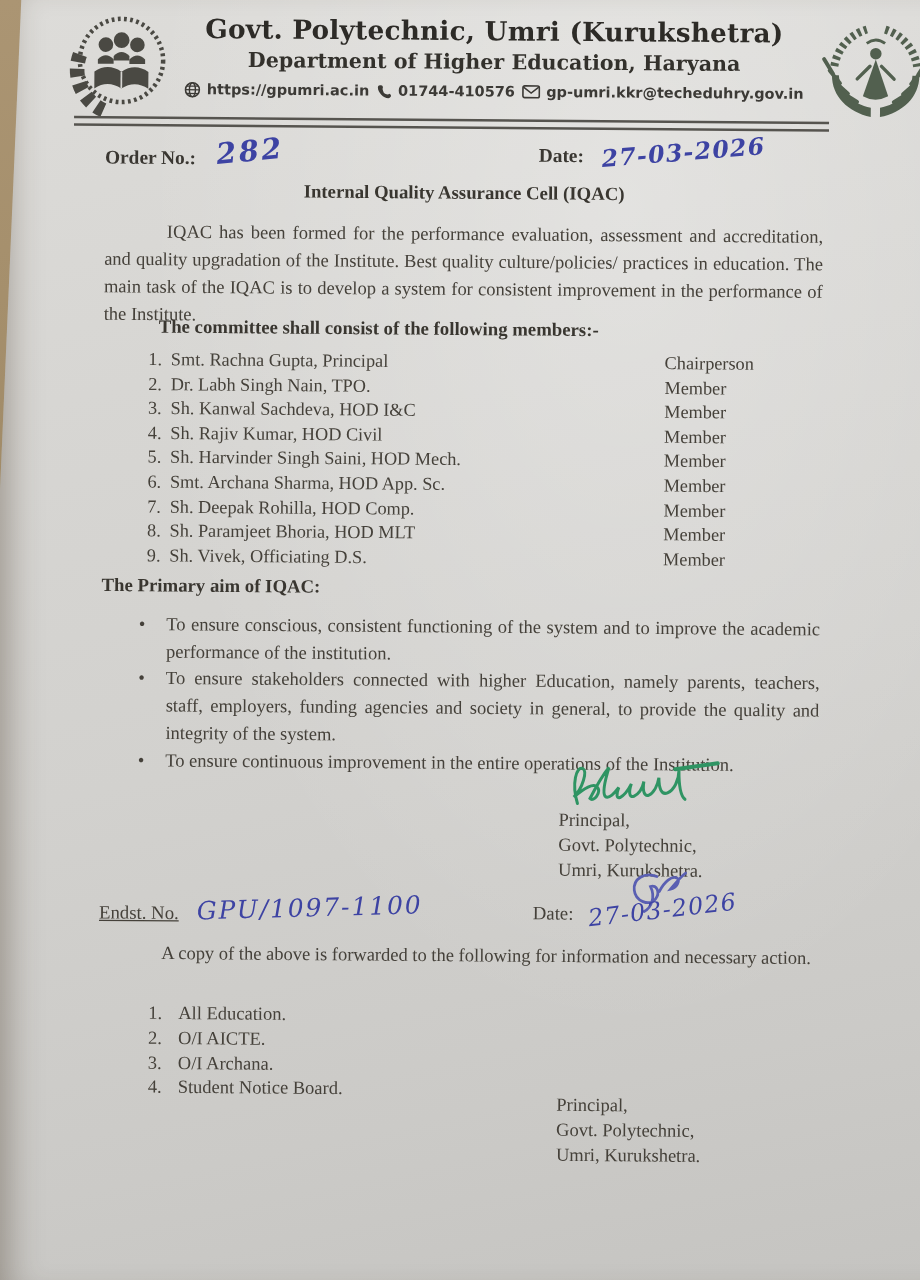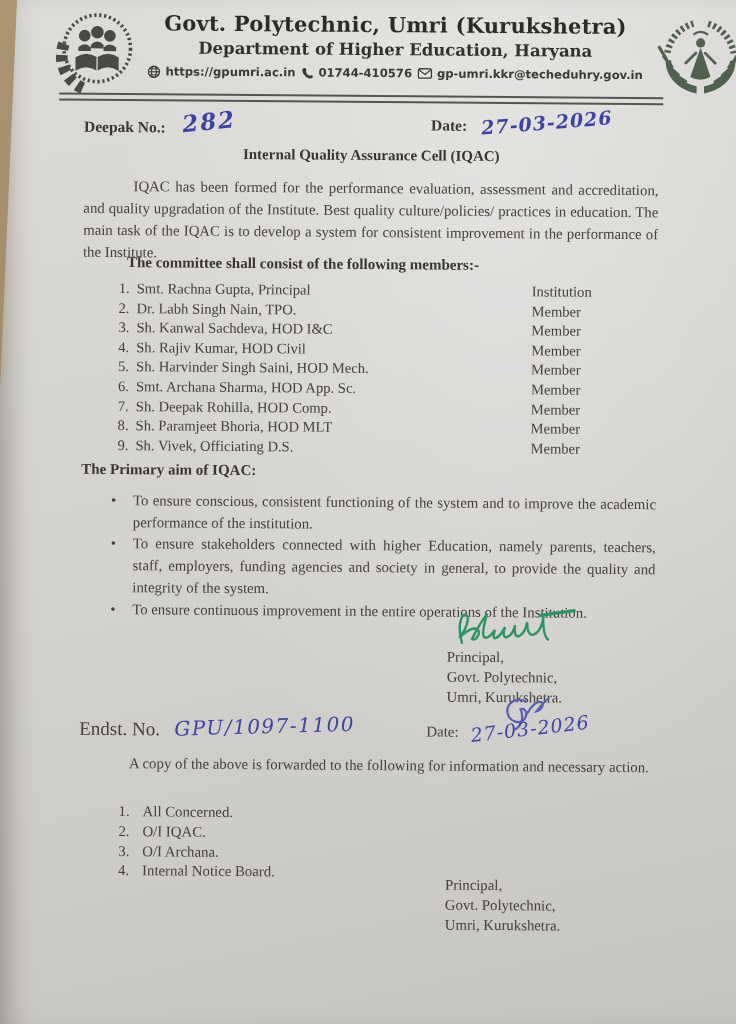--- a/index.html
+++ b/index.html
@@ -49,21 +49,21 @@
   .aims-heading{top:463px;font-weight:bold;font-size:15px;color:#393630;}
   .aims-list{top:492px;margin-left:52px;width:523px;right:auto;font-size:14.8px;line-height:21.7px;}
   .aim-item{position:relative;text-align:justify;}
   .aim-item::before{content:"\2022";position:absolute;left:-22px;font-size:15px;}
 
   .sig-green{top:604px;left:455px;right:auto;}
   .signoff{top:646px;left:452px;right:auto;font-size:14.8px;line-height:20px;}
   .initials-blue{top:692px;left:503px;right:auto;}
 
   .endst-row{top:718px;height:34px;font-size:15px;}
-  .endst-label{font-size:19px;}
+  .endst-label{font-size:15px;text-decoration:underline;}
   .hw-endst{font-size:20px;transform:rotate(-2deg);margin-left:10px;letter-spacing:1.5px;position:relative;top:-3px;}
   .hw-endst-date{font-size:19px;transform:rotate(-7deg);margin-left:8px;letter-spacing:1px;position:relative;top:-2px;}
   .endst-date-label{font-size:15px;}
 
   .forward{top:754px;font-size:14.8px;line-height:22px;text-align:justify;text-indent:50px;}
   .copy-list{top:804px;margin-left:40px;font-size:14.8px;line-height:19.8px;}
   .copy-row{display:flex;}
   .copy-num{width:24px;}
   .footer-signoff{top:874px;left:452px;right:auto;font-size:14.8px;line-height:20px;}
 </style>
@@ -121,39 +121,39 @@
         <path d="M12 52 C12 70 26 84 46 88 L46 80 C30 77 19 66 18 52 Z" fill="#52604f"></path>
         <path d="M13 51 L5 38 M19 59 L10 48 M26 68 L17 60 M34 75 L26 70" stroke="#52604f" stroke-width="3.4" stroke-linecap="round"></path>
         <path d="M88 52 C88 70 74 84 54 88 L54 80 C70 77 81 66 82 52 Z" fill="#52604f"></path>
         <path d="M87 51 L95 38 M81 59 L90 48 M74 68 L83 60 M66 75 L74 70" stroke="#52604f" stroke-width="3.4" stroke-linecap="round"></path>
       </svg>
     </div>
   </div>
   <div class="rule"></div>
 
   <div class="abs order-row">
-    <span>Deepak No.:</span>
+    <span>Order No.:</span>
     <span class="hw hw-order">282</span>
     <span class="date-group">
       <span>Date:</span>
       <span class="hw hw-date">27-03-2026</span>
     </span>
   </div>
 
   <div class="abs doc-title">Internal Quality Assurance Cell (IQAC)</div>
 
   <p class="abs intro" style="margin:0">IQAC has been formed for the performance evaluation, assessment and accreditation, and quality upgradation of the Institute. Best quality culture/policies/ practices in education. The main task of the IQAC is to develop a system for consistent improvement in the performance of the Institute.</p>
 
   <div class="abs committee-heading">The committee shall consist of the following members:-</div>
 
   <div class="abs member-list">
     <div class="member-row">
         <span class="member-num">1.</span>
         <span class="member-name">Smt. Rachna Gupta, Principal</span>
-        <span class="member-role">Institution</span>
+        <span class="member-role">Chairperson</span>
       </div>
     <div class="member-row">
         <span class="member-num">2.</span>
         <span class="member-name">Dr. Labh Singh Nain, TPO.</span>
         <span class="member-role">Member</span>
       </div>
     <div class="member-row">
         <span class="member-num">3.</span>
         <span class="member-name">Sh. Kanwal Sachdeva, HOD I&amp;C</span>
         <span class="member-role">Member</span>
@@ -224,33 +224,33 @@
       <span class="endst-date-label">Date:</span>
       <span class="hw hw-endst-date">27-03-2026</span>
     </span>
   </div>
 
   <p class="abs forward" style="margin:0">A copy of the above is forwarded to the following for information and necessary action.</p>
 
   <div class="abs copy-list">
     <div class="copy-row">
         <span class="copy-num">1.</span>
-        <span>All Concerned.</span>
+        <span>All Education.</span>
       </div>
     <div class="copy-row">
         <span class="copy-num">2.</span>
-        <span>O/I IQAC.</span>
+        <span>O/I AICTE.</span>
       </div>
     <div class="copy-row">
         <span class="copy-num">3.</span>
         <span>O/I Archana.</span>
       </div>
     <div class="copy-row">
         <span class="copy-num">4.</span>
-        <span>Internal Notice Board.</span>
+        <span>Student Notice Board.</span>
       </div>
   </div>
 
   <div class="abs footer-signoff">
     <div>Principal,</div>
     <div>Govt. Polytechnic,</div>
     <div>Umri, Kurukshetra.</div>
   </div>
 
 </div>

